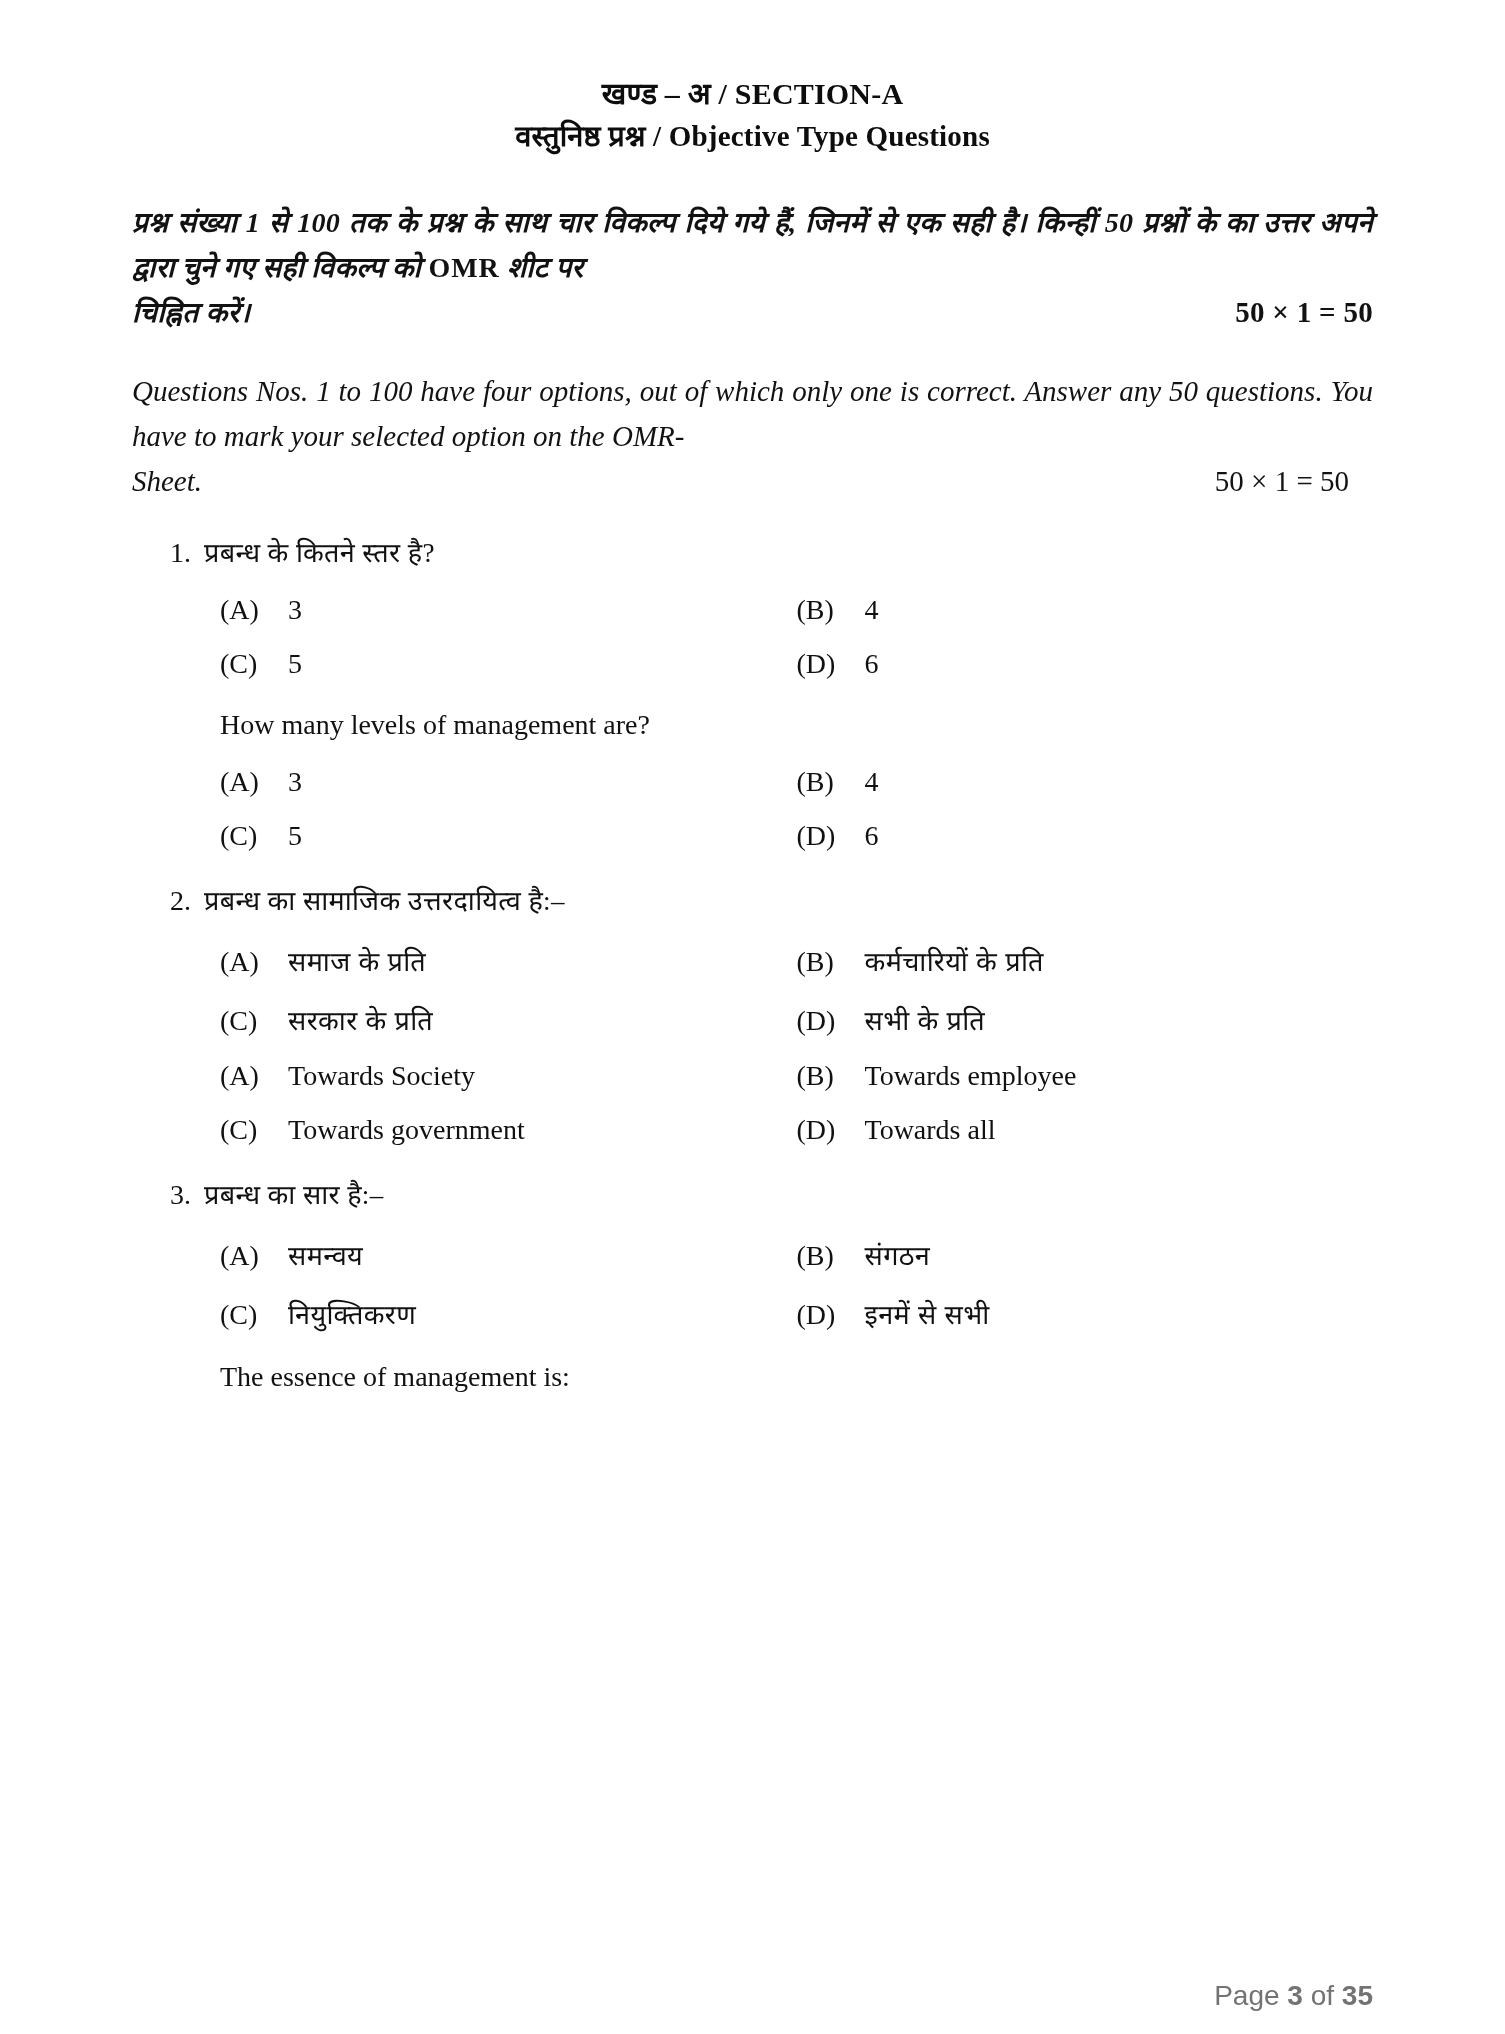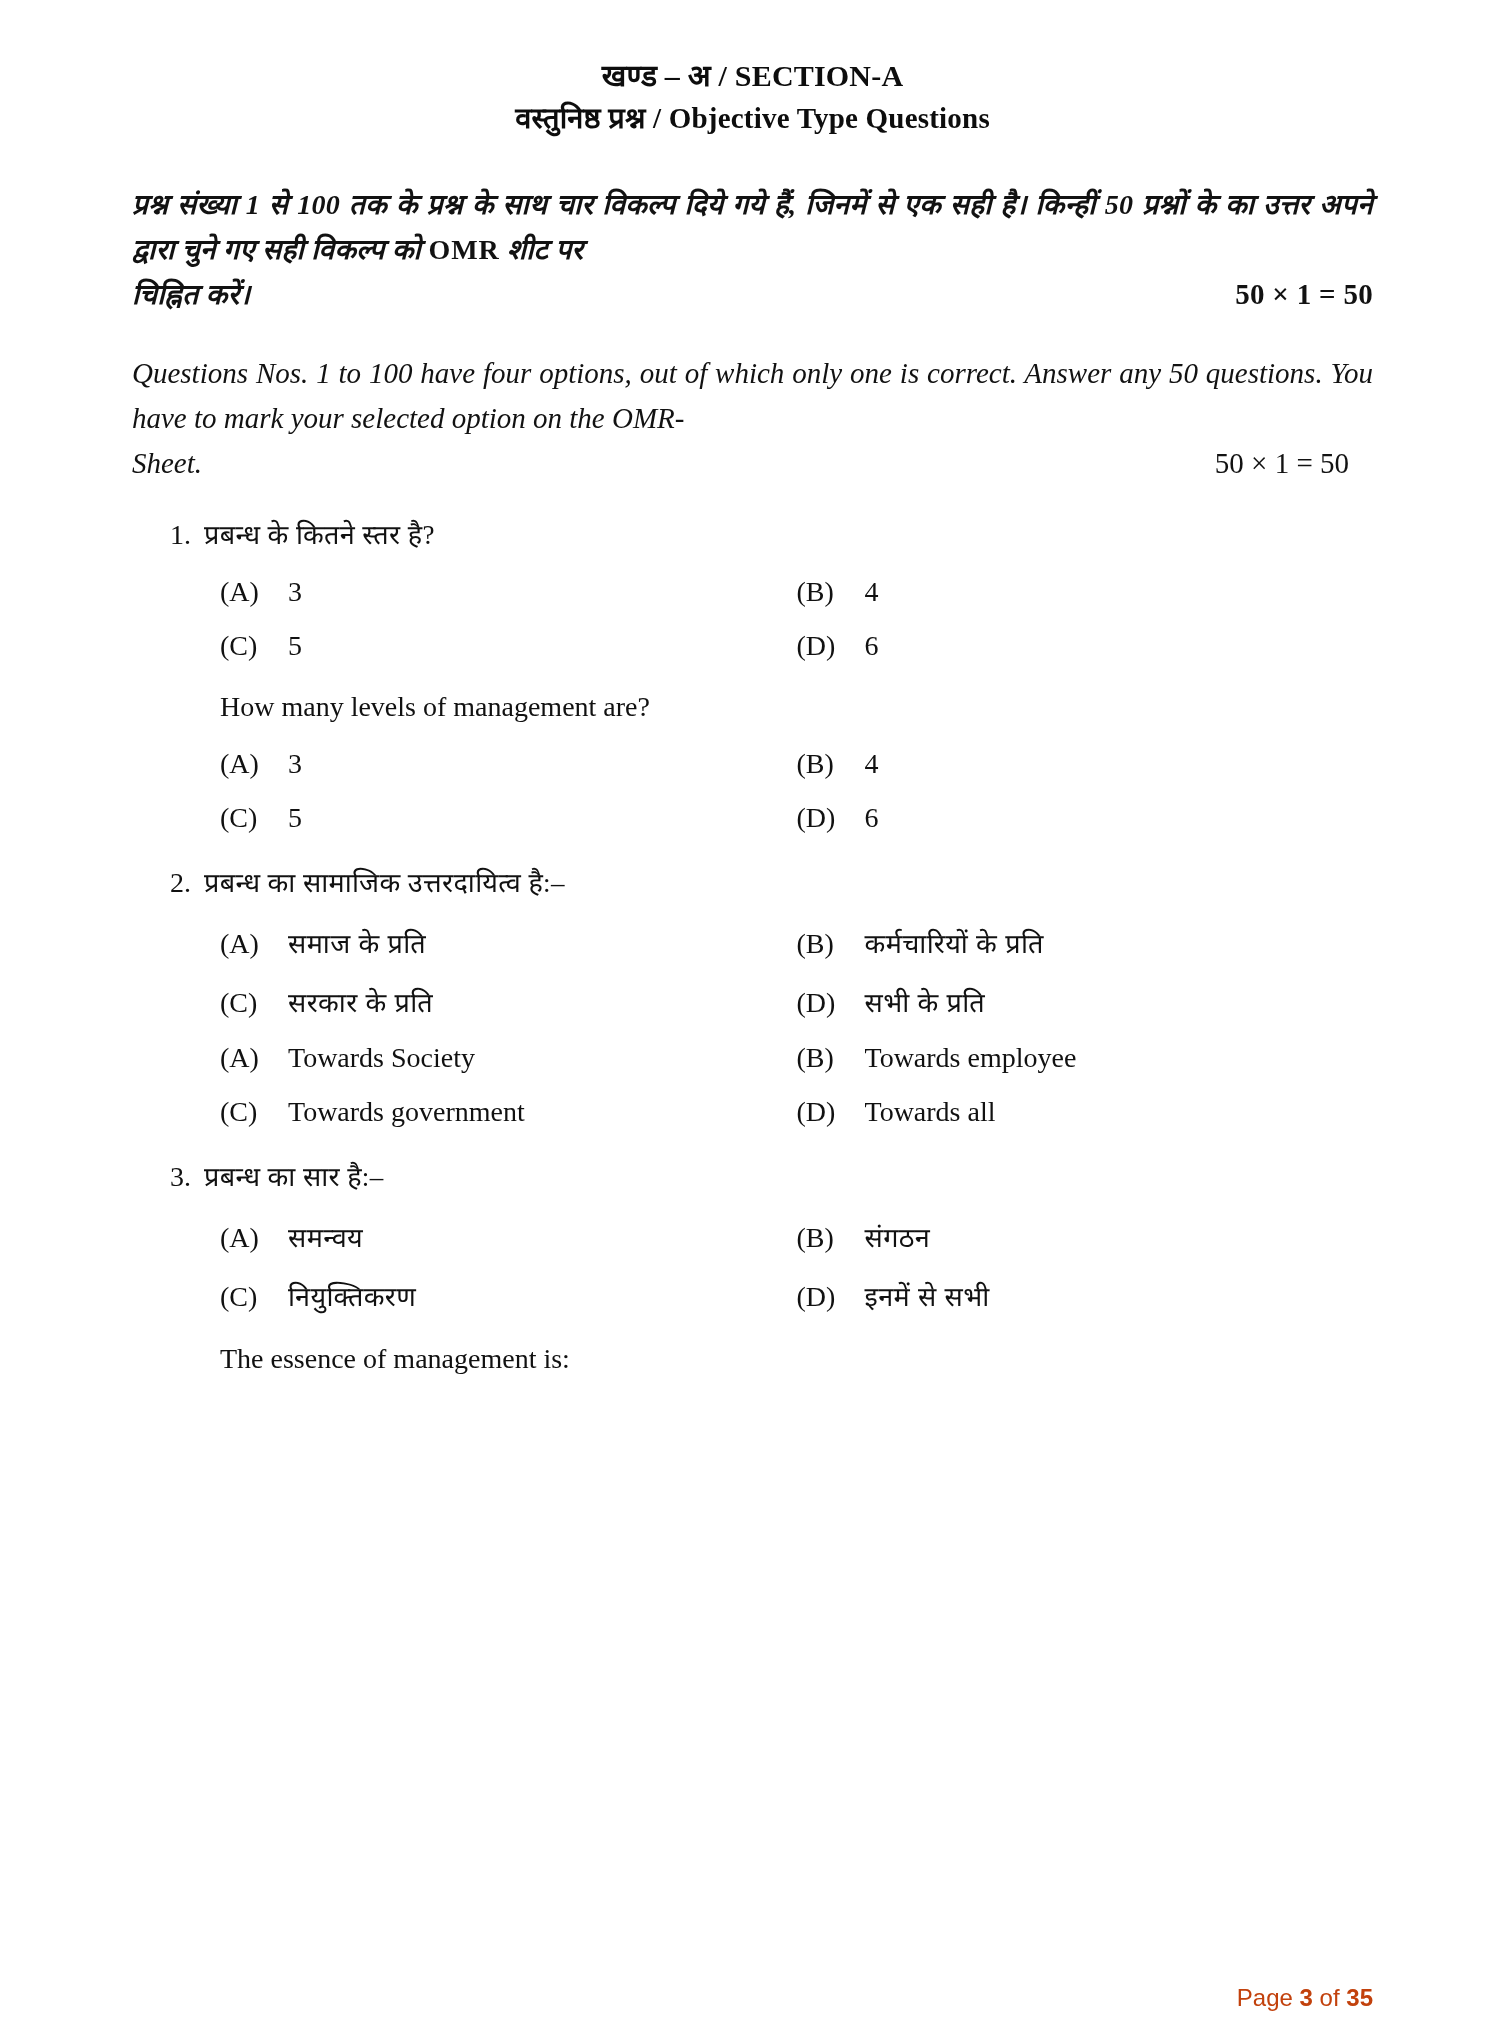--- a/index.html
+++ b/index.html
@@ -20,21 +20,21 @@
     position: relative;
     width: 1505px;
     height: 2034px;
     box-sizing: border-box;
     padding: 48px 132px 0 132px;
   }
 
   
   .header {
     text-align: center;
-    margin-top: 6px;
+    margin-top: 24px;
   }
   .header-line {
     font-family: "Liberation Serif", serif;
     font-weight: bold;
     font-size: 30px;
     line-height: 43px;
     letter-spacing: 0.2px;
     color: #0d0d0d;
     white-space: nowrap;
   }
@@ -152,22 +152,22 @@
     font-family: "Liberation Serif", serif;
     font-size: 28px;
   }
 
   
   .footer {
     position: absolute;
     right: 132px;
     bottom: 22px;
     font-family: "Liberation Sans", sans-serif;
-    font-size: 24px;
-    color: #c2410c;
+    font-size: 28px;
+    color: #737373;
     white-space: nowrap;
   }
   .footer .b { font-weight: bold; }
 </style>
 </head>
 <body>
 
 <div class="page">
 
   <div class="header">

